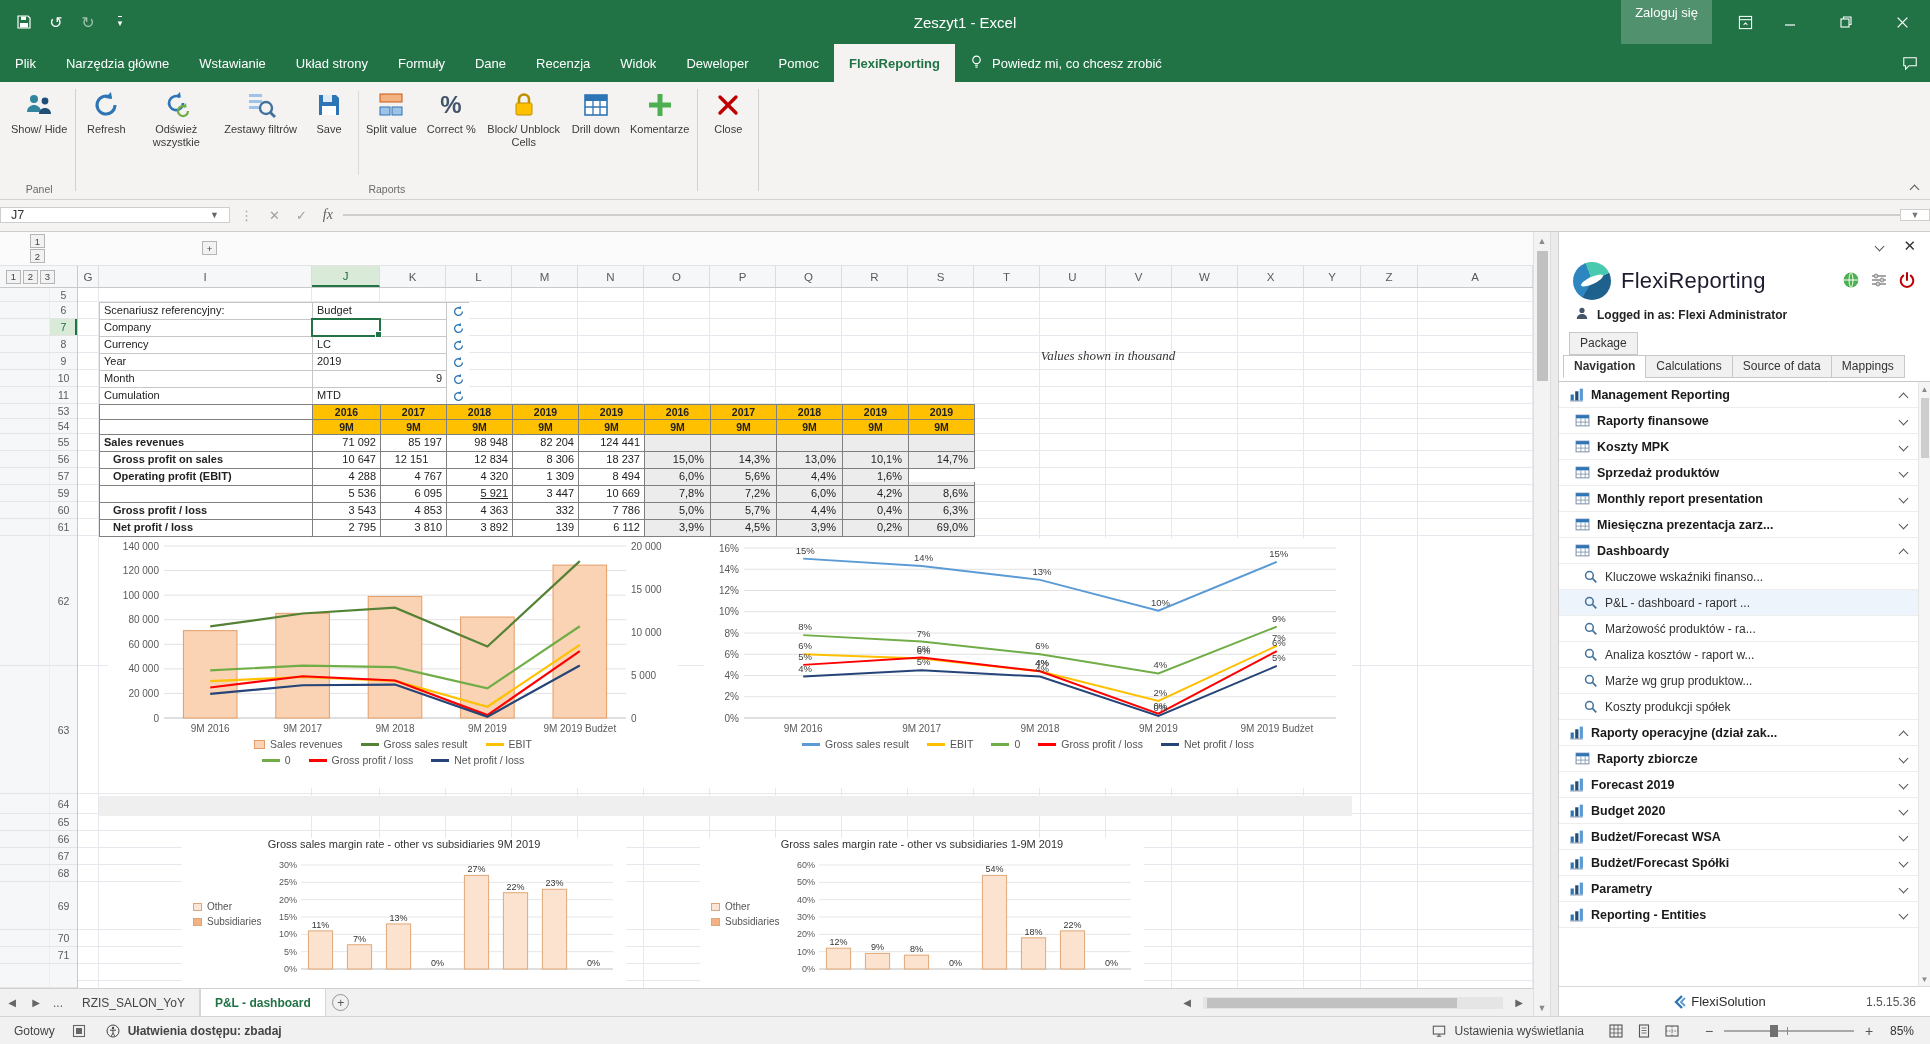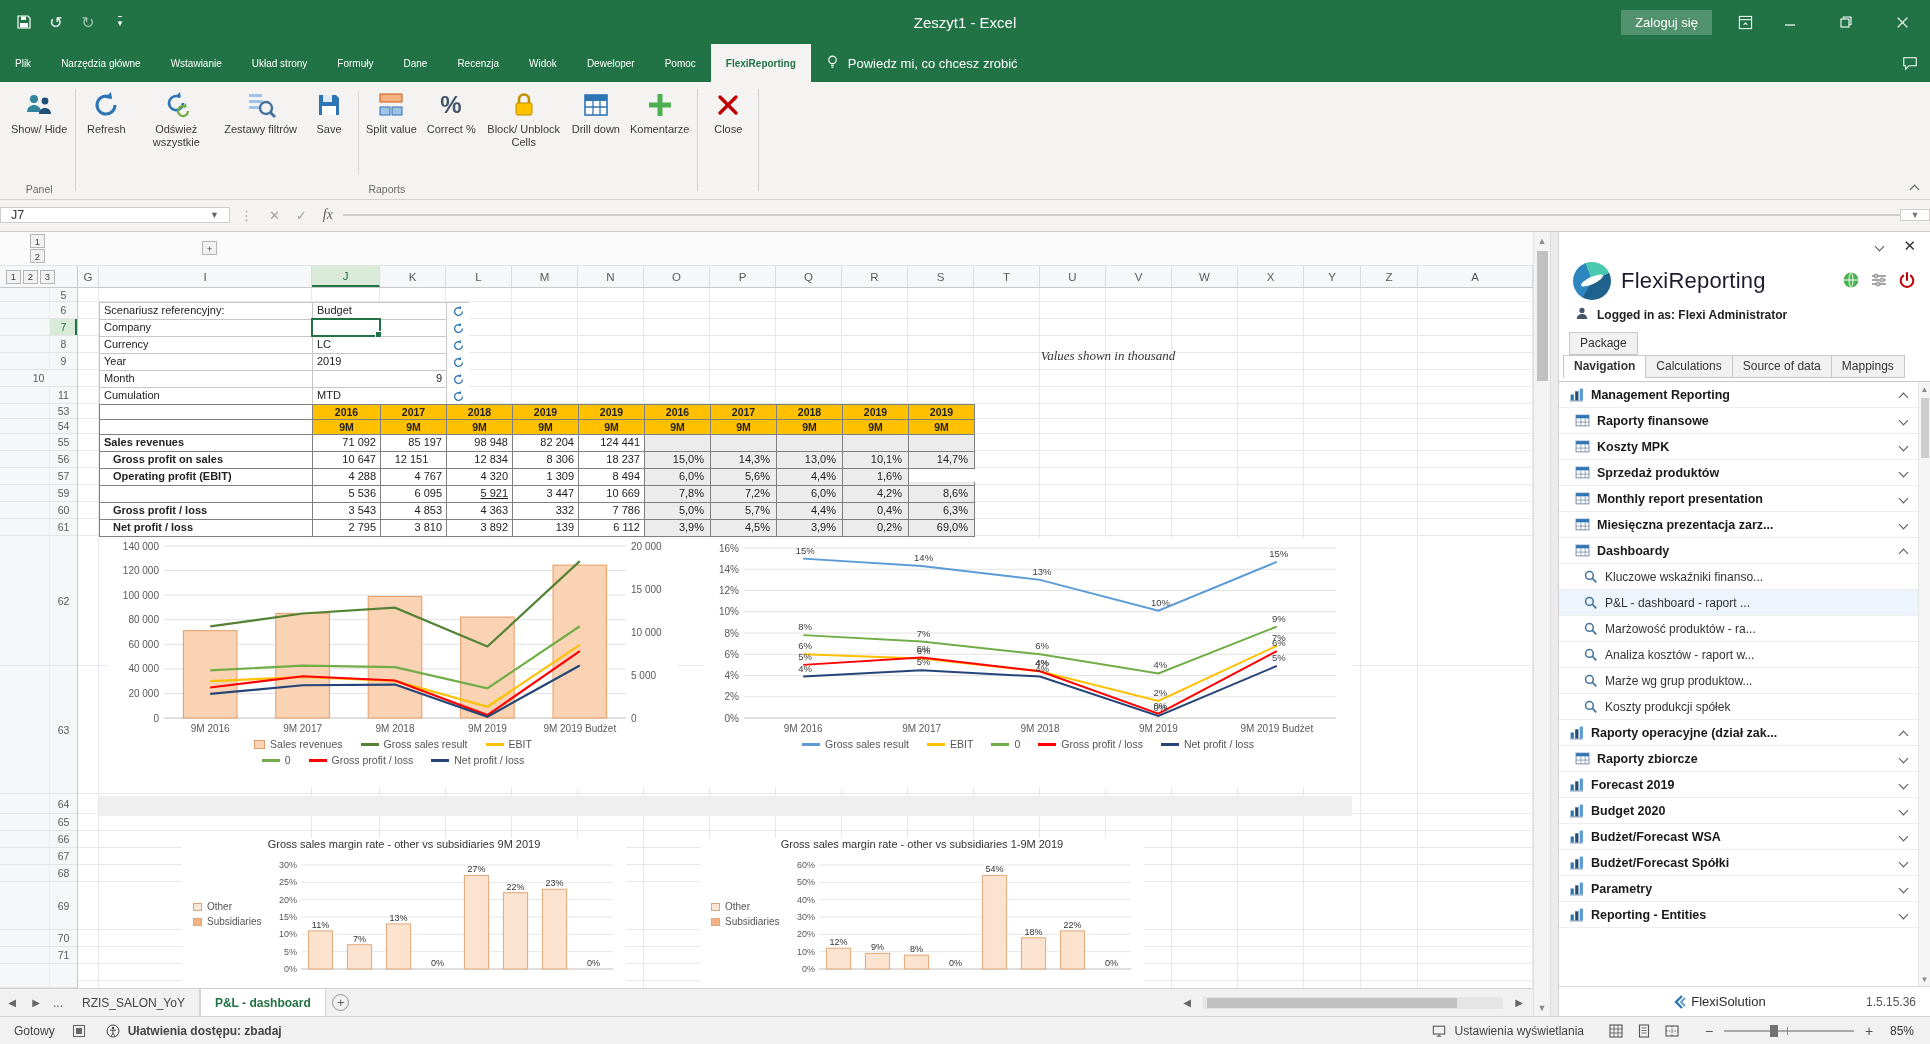--- a/index.html
+++ b/index.html
@@ -7,29 +7,29 @@
 body{font-family:"Liberation Sans",sans-serif;font-size:12px;color:#222;background:#fff}
 .app{width:1930px;height:1044px;display:flex;flex-direction:column}
 
 
 .titlebar{height:44px;background:#217346;color:#fff;display:flex;align-items:center;position:relative;flex:0 0 auto}
 .qat{display:flex;align-items:center;gap:12px;padding-left:14px;z-index:2}
 .qat-ic{min-width:20px;height:24px;display:inline-flex;align-items:center;justify-content:center;font-size:16px;color:#fff}
 .qat-ic.dim{opacity:.55}
 .qat-dd{font-size:9px;border-top:1px solid #fff;padding-top:1px}
 .tb-title{position:absolute;left:0;right:0;text-align:center;font-size:15px;pointer-events:none}
-.tb-right{margin-left:auto;display:flex;align-items:center;height:100%;z-index:2}
+.tb-right{margin-left:auto;display:flex;height:100%;z-index:2}
 .signin{background:rgba(255,255,255,.22);padding:5px 14px;font-size:13px;margin-right:16px;cursor:default}
 .tb-ic{width:34px;height:100%;display:flex;align-items:center;justify-content:center}
 .winbtn{width:56px;height:100%;display:flex;align-items:center;justify-content:center}
 
 
 .ribbon-tabs{height:38px;background:#217346;display:flex;align-items:stretch;color:#fff;flex:0 0 auto}
 #ribbon-tabs-row{display:flex;align-items:stretch}
-.rtab{padding:0 15px;font-size:10px;display:flex;align-items:center}
+.rtab{padding:0 15px;font-size:13px;display:flex;align-items:center}
 .rtab.active{background:#f4f3f1;color:#217346;font-weight:bold}
 .tellme{display:flex;align-items:center;gap:8px;padding:0 14px;font-size:13px}
 .rt-spacer{flex:1}
 .rt-ic{width:40px;display:flex;align-items:center;justify-content:center}
 
 
 .ribbon{height:118px;background:#f4f3f1;border-bottom:1px solid #d4d2d0;display:flex;padding:3px 6px 0 6px;position:relative;flex:0 0 auto}
 .rgroup{display:flex;flex-direction:column}
 .rbuttons{display:flex;align-items:flex-start;flex:1}
 .bigbtn{min-width:54px;max-width:86px;display:flex;flex-direction:column;align-items:center;padding:5px 5px 2px;font-size:11px;text-align:center;color:#3b3b3b;line-height:1.2;height:92px}
@@ -435,21 +435,21 @@
               <div class="rnum">7</div>
             </div>
             <div class="rowline" style="height: 17px;">
               <div class="olspace"></div>
               <div class="rnum">8</div>
             </div>
             <div class="rowline" style="height: 17px;">
               <div class="olspace"></div>
               <div class="rnum">9</div>
             </div>
-            <div class="rowline" style="height: 17px; flex-direction: column;">
+            <div class="rowline" style="height: 17px;">
               <div class="olspace"></div>
               <div class="rnum">10</div>
             </div>
             <div class="rowline" style="height: 17px;">
               <div class="olspace"></div>
               <div class="rnum">11</div>
             </div>
             <div class="rowline" style="height: 15px;">
               <div class="olspace"></div>
               <div class="rnum">53</div>

